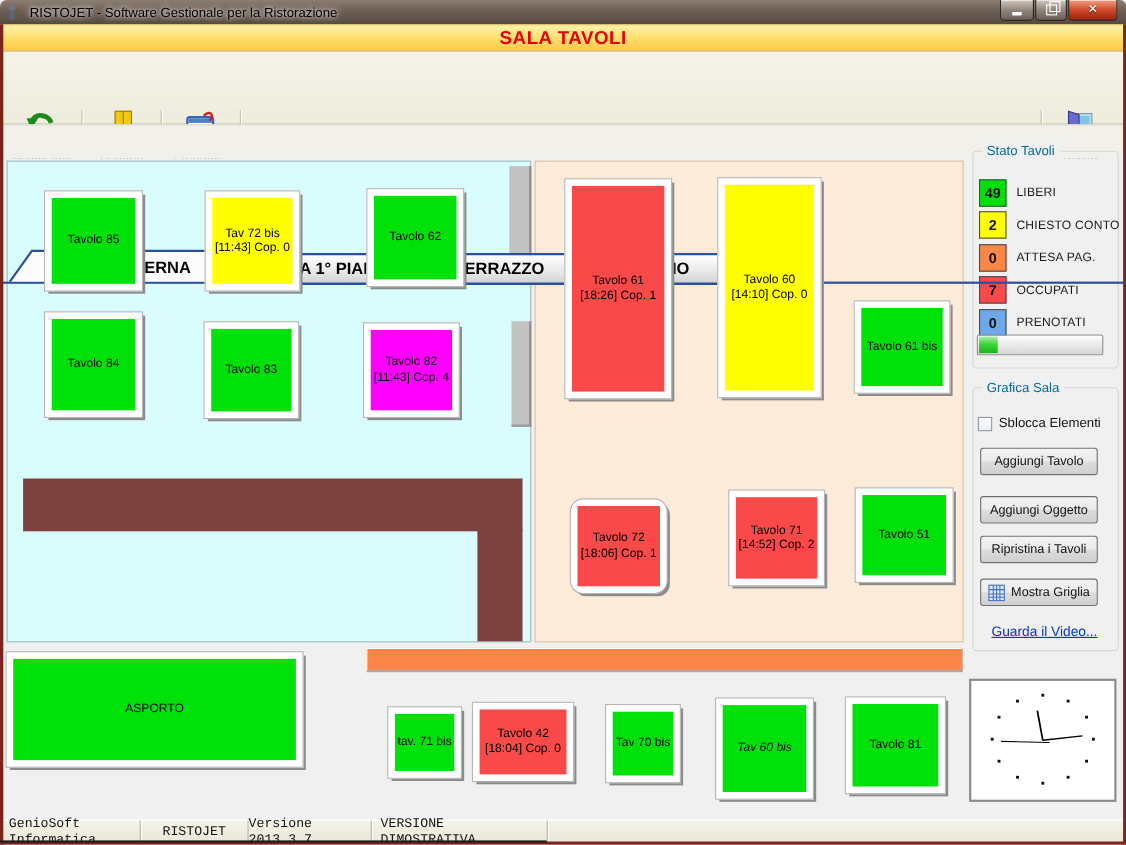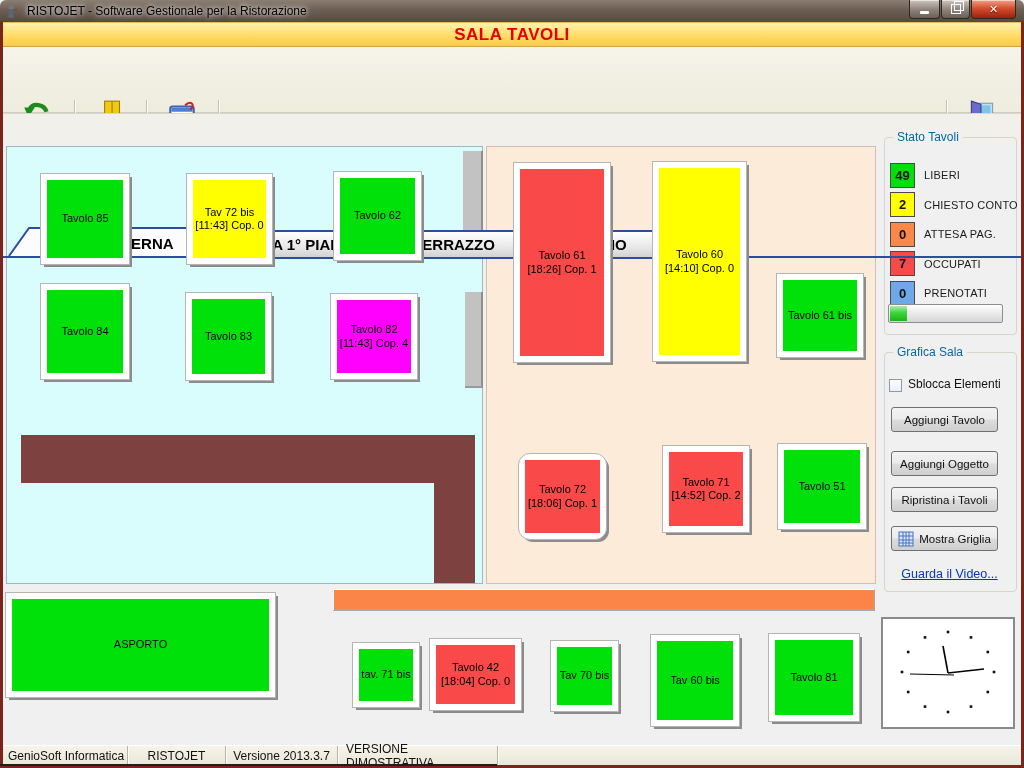--- a/index.html
+++ b/index.html
@@ -105,21 +105,21 @@
   .video-link{position:absolute;left:884px;top:567px;width:131px;text-align:center;
     font-size:12.5px;color:#0633cc;text-decoration:underline;white-space:nowrap;}
   .clock-box{position:absolute;left:881px;top:617px;width:134px;height:112px;background:#fff;
     border:2px solid #8a8a8a;box-sizing:border-box;}
 
   
   .statusbar{position:absolute;left:0;top:745px;width:1024px;height:20px;
     background:linear-gradient(180deg,#f6f4e9,#e9e7d8);border-top:1px solid #fff;box-sizing:border-box;
     display:flex;align-items:center;font-size:12px;color:#111;}
   .sb-cell{height:100%;display:flex;align-items:center;border-right:1px solid #b5b3a3;
-    box-shadow:1px 0 0 #fdfcf5;box-sizing:border-box;}
+    box-shadow:1px 0 0 #fdfcf5;box-sizing:border-box;font-family:Liberation Mono, monospace;}
   .sb-0{width:128px;padding-left:8px;} .sb-1{width:98px;justify-content:center;}
   .sb-2{width:112px;justify-content:center;} .sb-3{width:160px;padding-left:8px;}
   .edge-left,.edge-right{position:absolute;top:22px;bottom:0;width:3px;background:#7b241c;z-index:9;}
   .edge-left{left:0}.edge-right{right:0}
   .edge-bottom{position:absolute;left:0;bottom:0;width:1024px;height:3px;background:#7b241c;z-index:9;}
   .edge-dark-seg{position:absolute;left:0;top:764px;width:497px;height:2px;background:#1e1e1e;z-index:10;}
 </style>
 </head>
 <body>
 
@@ -307,21 +307,21 @@
         <div class="table-inner" style="background: rgb(249, 74, 73);">
           <div class="tl1">Tavolo 42</div>
           <div class="tl2">[18:04] Cop. 0</div>
         </div>
       </div>
       <div class="table-box" style="left: 550px; top: 640px; width: 69px; height: 72px;">
         <div class="table-inner" style="background: rgb(0, 225, 10);">
           <div class="tl1">Tav 70 bis</div>
         </div>
       </div>
-      <div class="table-box" style="left: 650px; top: 634px; width: 90px; height: 93px;">
+      <div class="table-box" style="left: 650px; top: 634px; width: 90px; height: 93px; font-style: italic;">
         <div class="table-inner" style="background: rgb(0, 225, 10);">
           <div class="tl1">Tav 60 bis</div>
         </div>
       </div>
       <div class="table-box" style="left: 768px; top: 633px; width: 92px; height: 89px;">
         <div class="table-inner" style="background: rgb(0, 225, 10);">
           <div class="tl1">Tavolo 81</div>
         </div>
       </div>
     </div>

